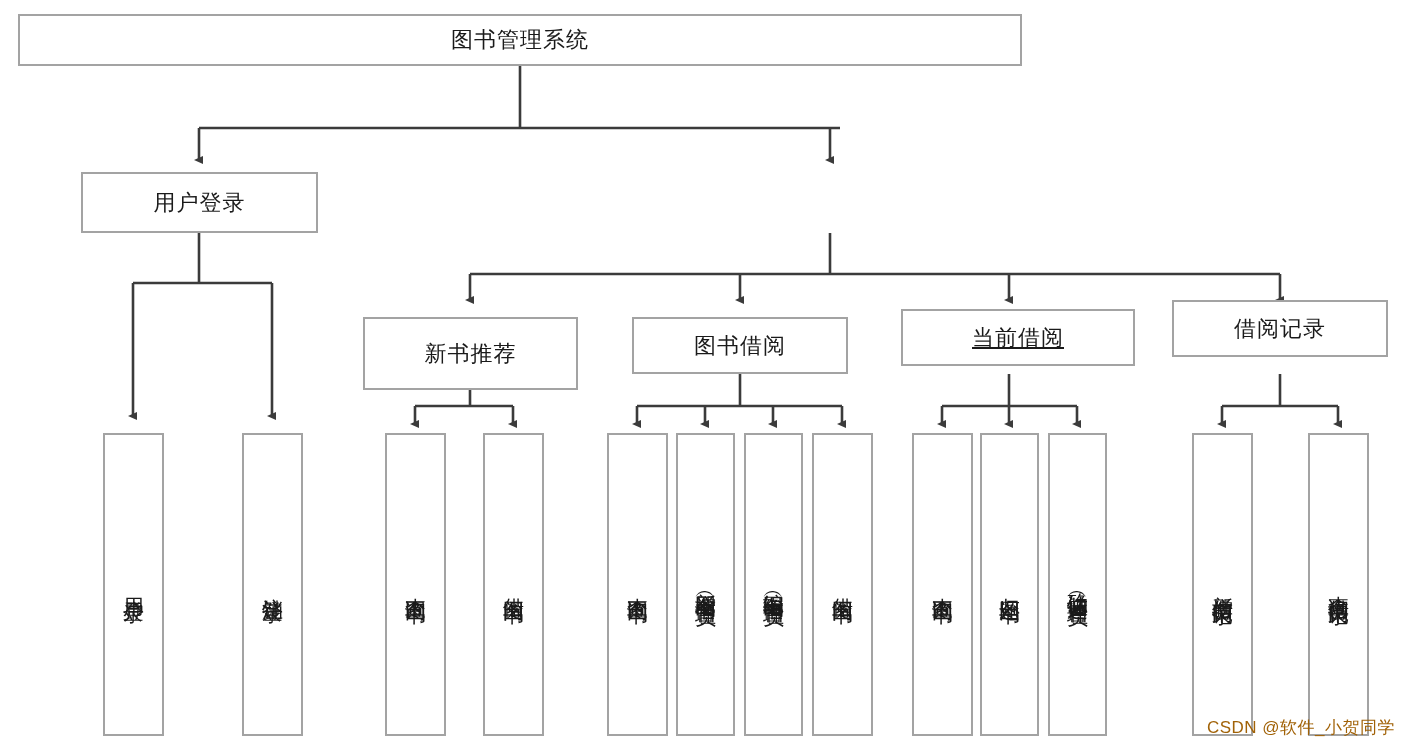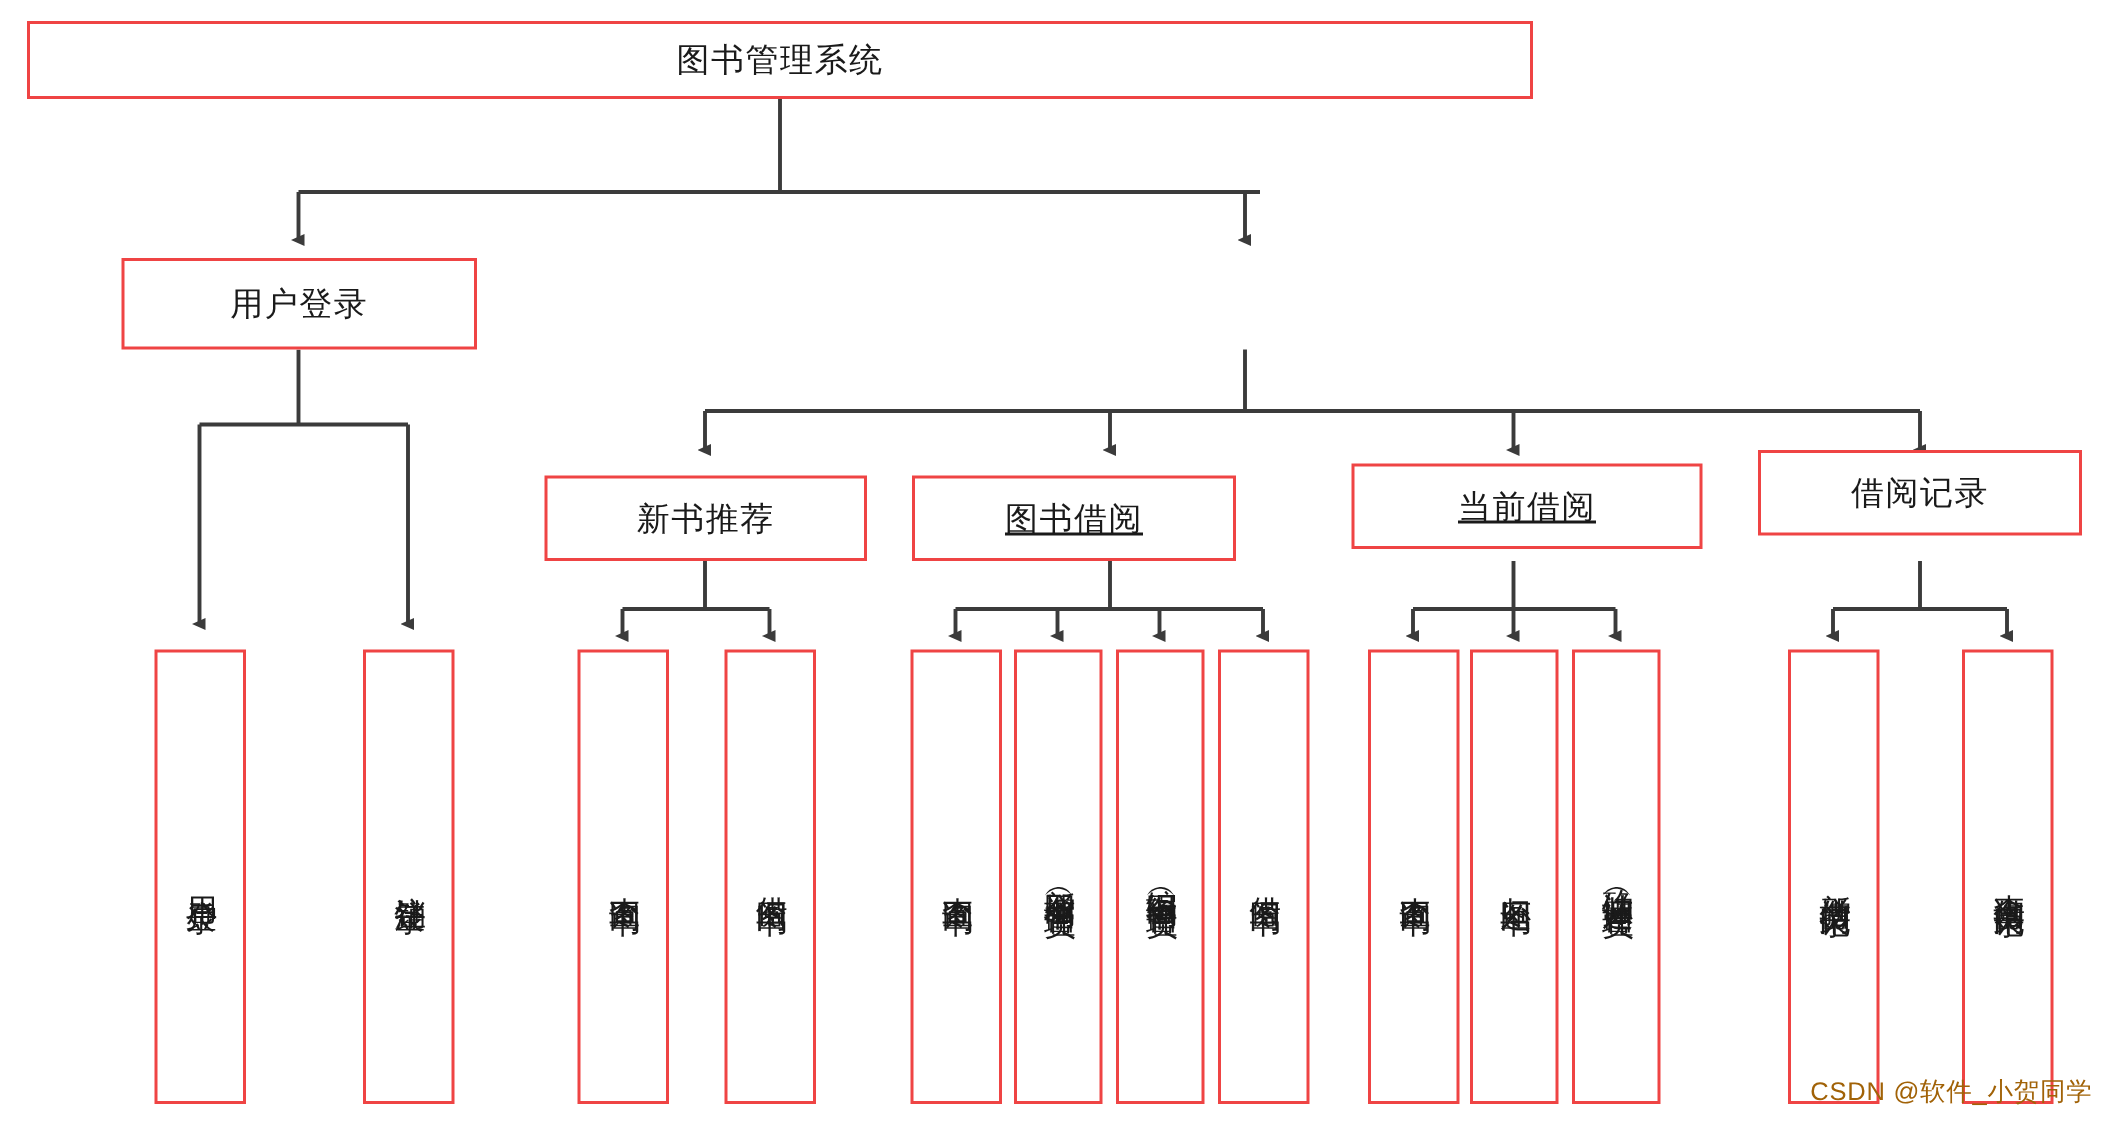--- a/index.html
+++ b/index.html
@@ -21,21 +21,21 @@
     position: absolute;
     left: 0;
     top: 0;
     width: 1405px;
     height: 747px;
     pointer-events: none;
   }
   .node {
     position: absolute;
     box-sizing: border-box;
-    border: 2px solid #ef4444;
+    border: 2px solid #a3a3a3;
     background: #ffffff;
     display: flex;
     align-items: center;
     justify-content: center;
     color: #1a1a1a;
   }
   .node.h {
     font-size: 22px;
     letter-spacing: 1px;
   }
@@ -118,22 +118,22 @@
       <path d="M1222,406 L1338,406"></path>
       <path d="M1222,406 L1222,424" marker-end="url(#arrowhead)"></path>
       <path d="M1338,406 L1338,424" marker-end="url(#arrowhead)"></path>
     </g>
   </svg>
 
   <div class="node h root" style="left:18px; top:14px; width:1004px; height:52px;">图书管理系统</div>
 
   <div class="node h" style="left:81px; top:172px; width:237px; height:61px;">用户登录</div>
 
-  <div class="node h" style="left:363px; top:317px; width:215px; height:57px;">新书推荐</div>
-  <div class="node h" style="left:608px; top:317px; width:216px; height:57px;text-decoration:underline;">图书借阅</div>
+  <div class="node h" style="left:363px; top:317px; width:215px; height:73px;">新书推荐</div>
+  <div class="node h" style="left:632px; top:317px; width:216px; height:57px;">图书借阅</div>
   <div class="node h" style="left:901px; top:309px; width:234px; height:57px;text-decoration:underline;">当前借阅</div>
   <div class="node h" style="left:1172px; top:300px; width:216px; height:57px;">借阅记录</div>
 
   <div class="node v" style="left:103px; top:433px; width:61px; height:303px;">用户登录</div>
   <div class="node v" style="left:242px; top:433px; width:61px; height:303px;">注销登录</div>
 
   <div class="node v" style="left:385px; top:433px; width:61px; height:303px;">查询图书</div>
   <div class="node v" style="left:483px; top:433px; width:61px; height:303px;">借阅图书</div>
 
   <div class="node v" style="left:607px; top:433px; width:61px; height:303px;">查询图书</div>

